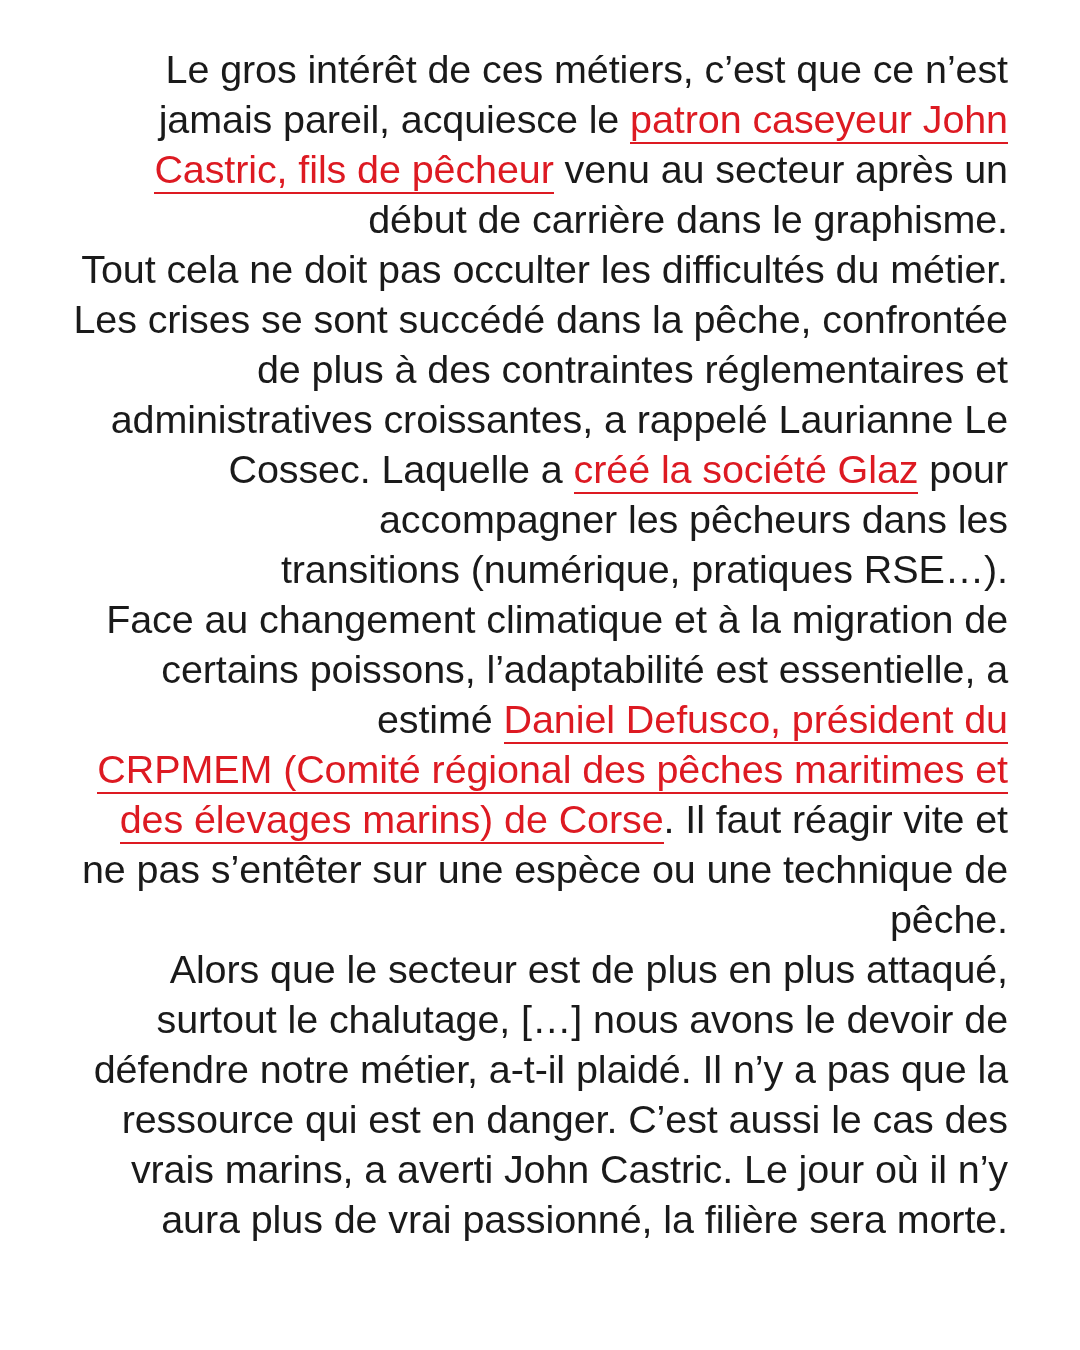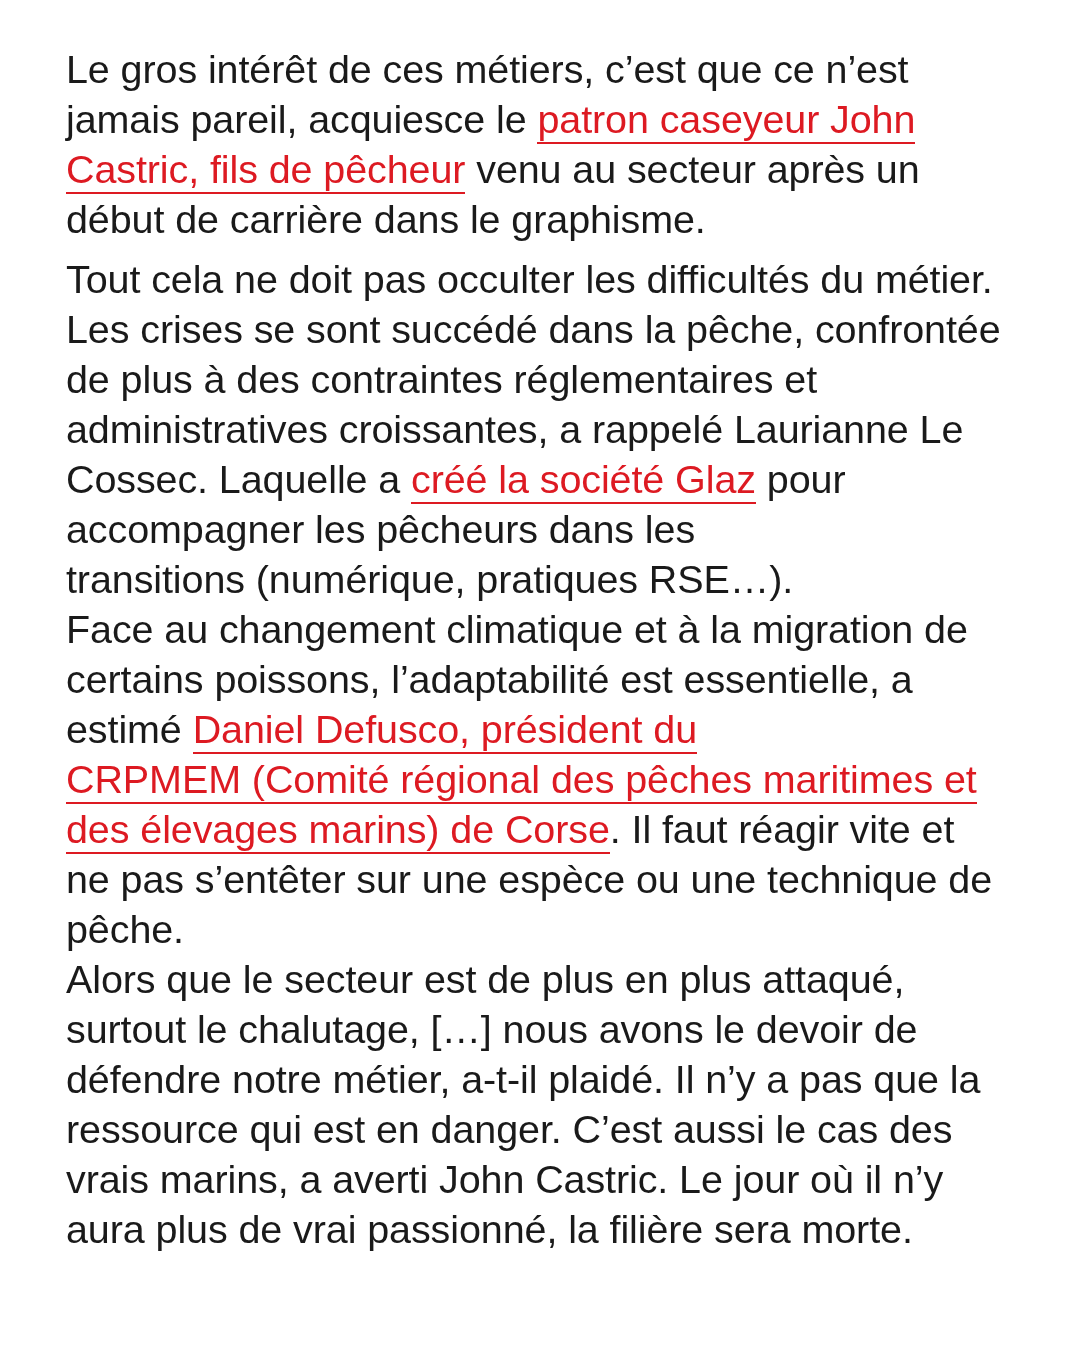--- a/index.html
+++ b/index.html
@@ -15,33 +15,34 @@
     font-family: "Liberation Sans", sans-serif;
     color: #1a1a1a;
     -webkit-font-smoothing: antialiased;
   }
 
   #article {
     box-sizing: border-box;
     width: 1080px;
     height: 1093px;
     padding: 44px 72px 0 66px;
+    text-align: right;
   }
 
   .para {
     font-size: 39.5px;
     line-height: 50px;
     letter-spacing: -0.1px;
     color: #1a1a1a;
     margin: 0;
     word-spacing: 0px;
   }
 
   
-  .gap-tight { margin-top: 10px; }
+  .gap-tight { }
   .gap-loose { }
 
   .heading {
     font-size: 39.5px;
     line-height: 50px;
     font-weight: 400;
     color: #1f1f1f;
     margin: 0;
     margin-top: 12px;
     letter-spacing: -0.1px;

